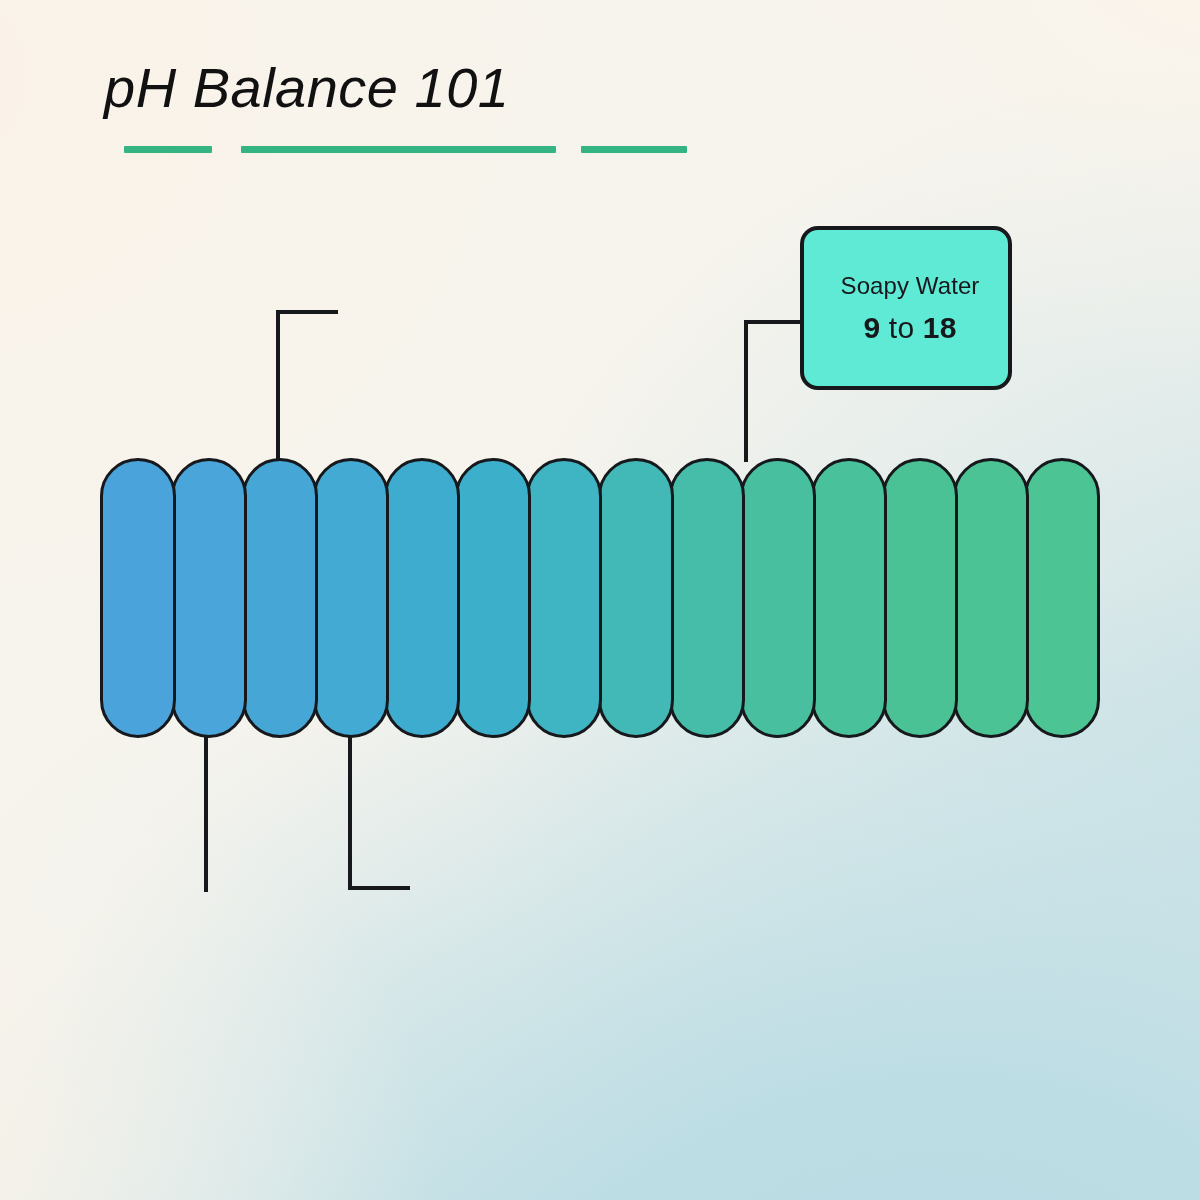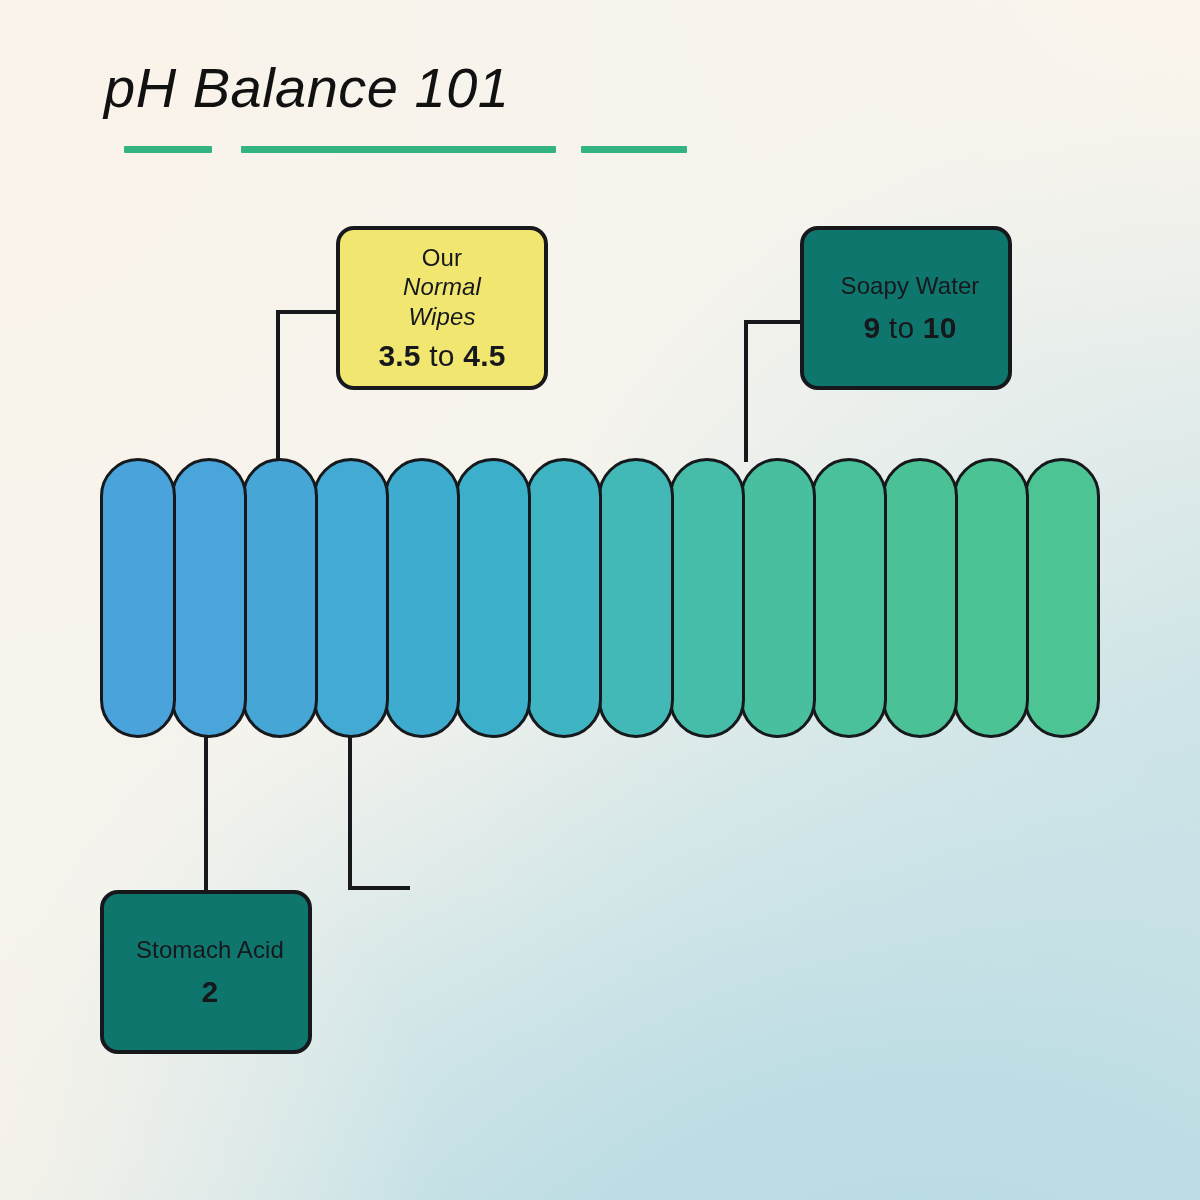--- a/index.html
+++ b/index.html
@@ -108,21 +108,21 @@
     box-sizing: border-box;
     border: 4px solid #16181c;
     border-radius: 18px;
     display: flex;
     flex-direction: column;
     align-items: center;
     justify-content: center;
     text-align: center;
     color: #16181c;
   }
-  .box.cream { background: #0f766e; padding-left: 8px; }
+  .box.cream { background: #5eead4; padding-left: 8px; }
   .box.yellow { background: #f0e670; }
 
   .b-label {
     font-size: 24px;
     font-weight: 400;
     line-height: 1.22;
     letter-spacing: 0.1px;
   }
   .b-label.ital {
     font-style: italic;
@@ -191,41 +191,25 @@
       <div class="pill" style="left: 426.462px; background: rgb(63, 180, 194); border-color: rgb(22, 24, 28); z-index: 8;"></div>
       <div class="pill" style="left: 497.538px; background: rgb(66, 185, 182); border-color: rgb(22, 24, 28); z-index: 7;"></div>
       <div class="pill" style="left: 568.615px; background: rgb(69, 189, 169); border-color: rgb(22, 24, 28); z-index: 6;"></div>
       <div class="pill" style="left: 639.692px; background: rgb(72, 192, 159); border-color: rgb(22, 24, 28); z-index: 5;"></div>
       <div class="pill" style="left: 710.769px; background: rgb(73, 193, 154); border-color: rgb(22, 24, 28); z-index: 4;"></div>
       <div class="pill" style="left: 781.846px; background: rgb(74, 194, 150); border-color: rgb(22, 24, 28); z-index: 3;"></div>
       <div class="pill" style="left: 852.923px; background: rgb(75, 195, 148); border-color: rgb(22, 24, 28); z-index: 2;"></div>
       <div class="pill" style="left: 924px; background: rgb(76, 196, 148); border-color: rgb(22, 24, 28); z-index: 1;"></div>
     </div>
 
-  <div class="box yellow" id="box-wipes">
-    <div class="b-label">Our</div>
-    <div class="b-label ital">Normal</div>
-    <div class="b-label ital">Wipes</div>
-    <div class="b-value">
-      <span>3.5</span>
-      <span class="lite">to</span>
-      <span>4.5</span>
-    </div>
-  </div>
 
   <div class="box cream" id="box-soapy">
     <div class="b-label">Soapy Water</div>
     <div class="b-value">
       <span>9</span>
       <span class="lite">to</span>
-      <span>10</span>
+      <span>18</span>
     </div>
   </div>
 
 
-  <div class="box cream" id="box-stomach">
-    <div class="b-label">Stomach Acid</div>
-    <div class="b-value">
-      <span>2</span>
-    </div>
-  </div>
 
 </div>
 
 </body></html>

